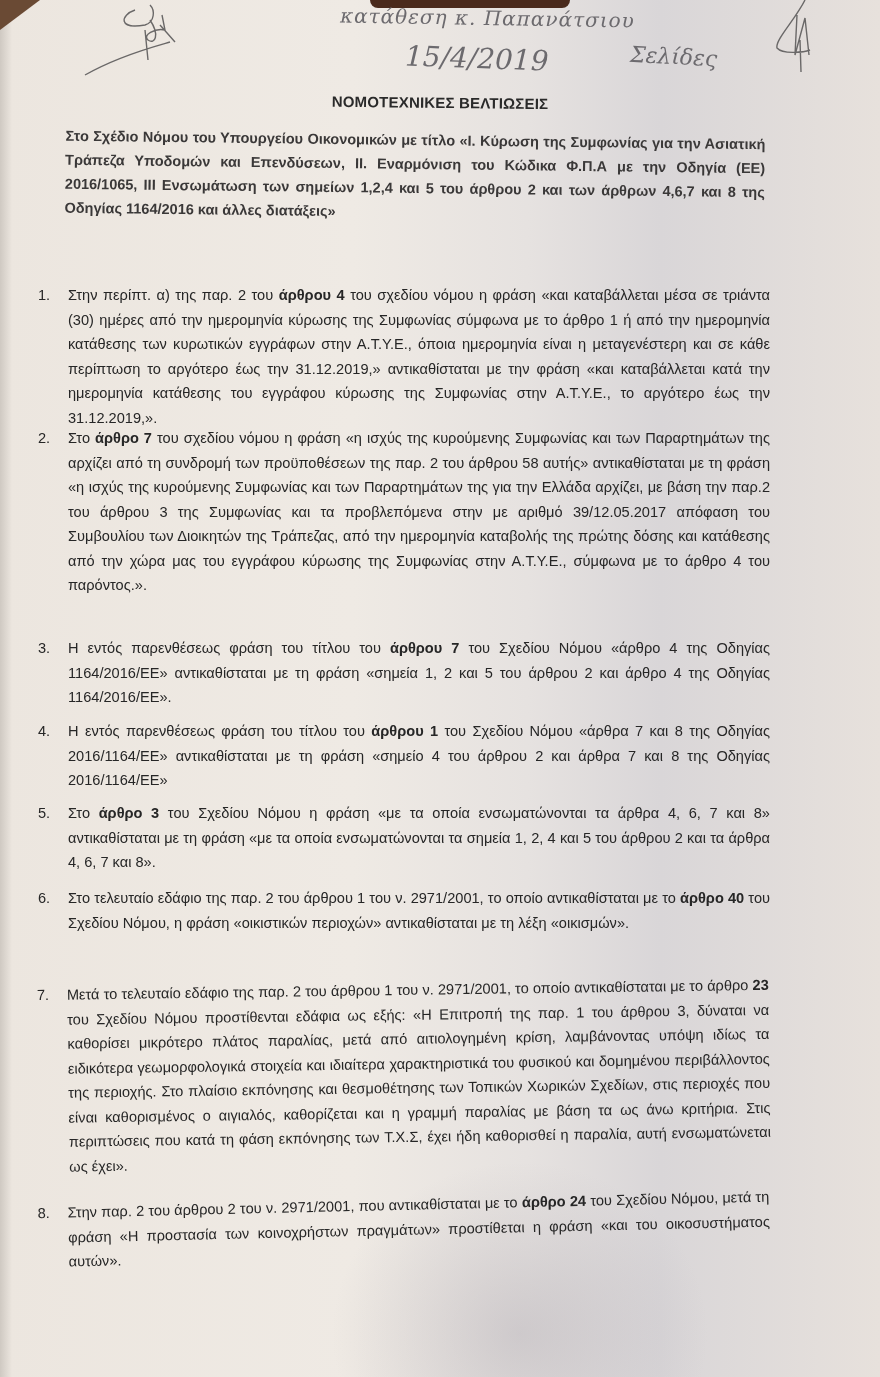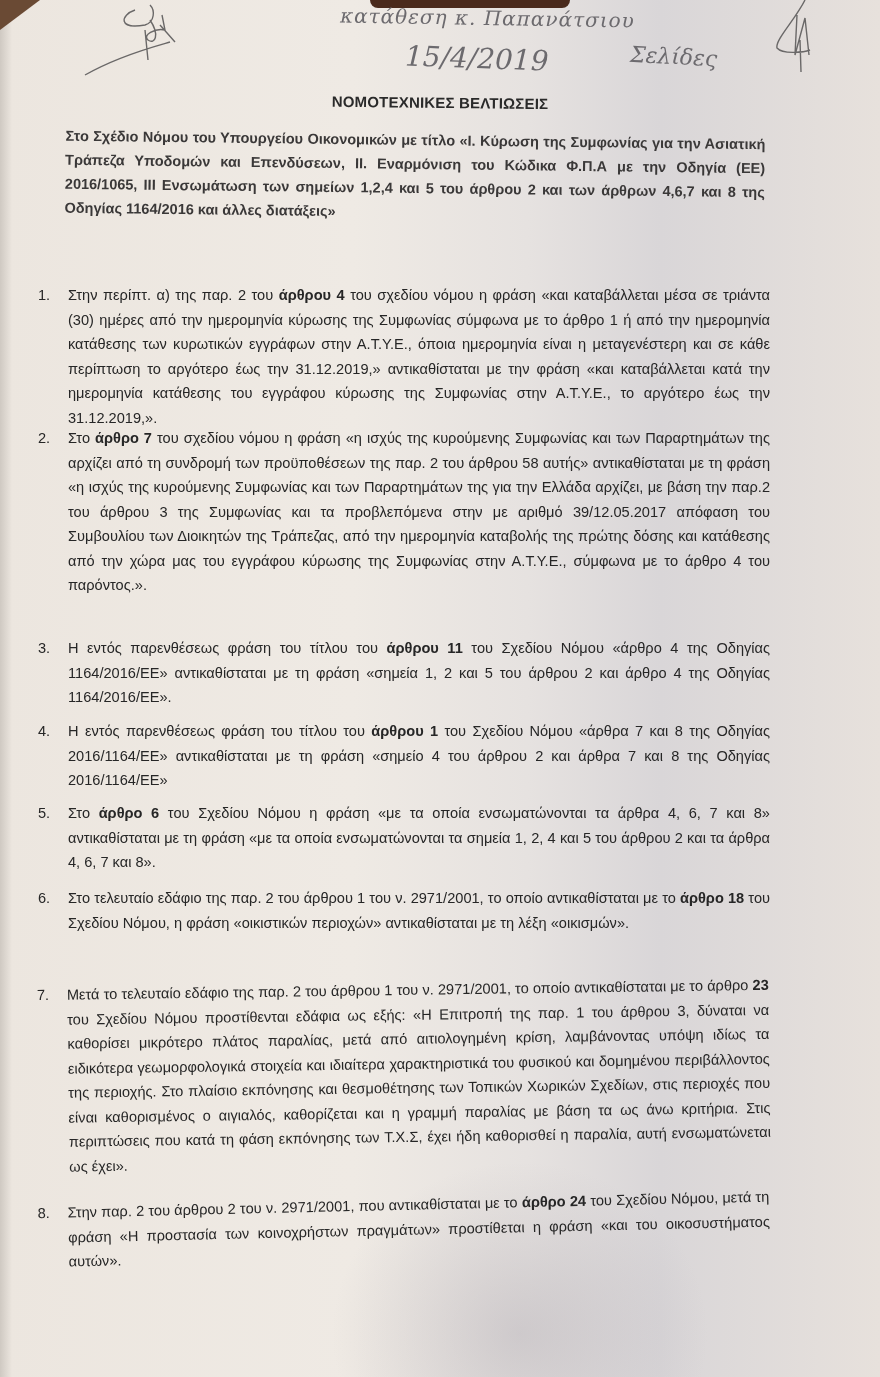--- a/index.html
+++ b/index.html
@@ -81,33 +81,33 @@
   <div class="item" style="top:0px;">
     <span class="num">1.</span>
     <div class="text"><span>Στην περίπτ. α) της παρ. 2 του </span><b>άρθρου 4</b><span> του σχεδίου νόμου η φράση «και καταβάλλεται μέσα σε τριάντα (30) ημέρες από την ημερομηνία κύρωσης της Συμφωνίας σύμφωνα με το άρθρο 1 ή από την ημερομηνία κατάθεσης των κυρωτικών εγγράφων στην Α.Τ.Υ.Ε., όποια ημερομηνία είναι η μεταγενέστερη και σε κάθε περίπτωση το αργότερο έως την 31.12.2019,» αντικαθίσταται με την φράση «και καταβάλλεται κατά την ημερομηνία κατάθεσης του εγγράφου κύρωσης της Συμφωνίας στην Α.Τ.Υ.Ε., το αργότερο έως την 31.12.2019,».</span></div>
   </div>
   <div class="item" style="top:143px;">
     <span class="num">2.</span>
     <div class="text"><span>Στο </span><b>άρθρο 7</b><span> του σχεδίου νόμου η φράση «η ισχύς της κυρούμενης Συμφωνίας και των Παραρτημάτων της αρχίζει από τη συνδρομή των προϋποθέσεων της παρ. 2 του άρθρου 58 αυτής» αντικαθίσταται με τη φράση «η ισχύς της κυρούμενης Συμφωνίας και των Παραρτημάτων της για την Ελλάδα αρχίζει, με βάση την παρ.2 του άρθρου 3 της Συμφωνίας και τα προβλεπόμενα στην με αριθμό 39/12.05.2017 απόφαση του Συμβουλίου των Διοικητών της Τράπεζας, από την ημερομηνία καταβολής της πρώτης δόσης και κατάθεσης από την χώρα μας του εγγράφου κύρωσης της Συμφωνίας στην Α.Τ.Υ.Ε., σύμφωνα με το άρθρο 4 του παρόντος.».</span></div>
   </div>
   <div class="item" style="top:353px;">
     <span class="num">3.</span>
-    <div class="text"><span>Η εντός παρενθέσεως φράση του τίτλου του </span><b>άρθρου 11</b><span> του Σχεδίου Νόμου «άρθρο 4 της Οδηγίας 1164/2016/ΕΕ» αντικαθίσταται με τη φράση «σημεία 1, 2 και 5 του άρθρου 2 και άρθρο 4 της Οδηγίας 1164/2016/ΕΕ».</span></div>
+    <div class="text"><span>Η εντός παρενθέσεως φράση του τίτλου του </span><b>άρθρου 7</b><span> του Σχεδίου Νόμου «άρθρο 4 της Οδηγίας 1164/2016/ΕΕ» αντικαθίσταται με τη φράση «σημεία 1, 2 και 5 του άρθρου 2 και άρθρο 4 της Οδηγίας 1164/2016/ΕΕ».</span></div>
   </div>
   <div class="item" style="top:436px;">
     <span class="num">4.</span>
     <div class="text"><span>Η εντός παρενθέσεως φράση του τίτλου του </span><b>άρθρου 1</b><span> του Σχεδίου Νόμου «άρθρα 7 και 8 της Οδηγίας 2016/1164/ΕΕ» αντικαθίσταται με τη φράση «σημείο 4 του άρθρου 2 και άρθρα 7 και 8 της Οδηγίας 2016/1164/ΕΕ»</span></div>
   </div>
   <div class="item" style="top:518px;">
     <span class="num">5.</span>
-    <div class="text"><span>Στο </span><b>άρθρο 6</b><span> του Σχεδίου Νόμου η φράση «με τα οποία ενσωματώνονται τα άρθρα 4, 6, 7 και 8» αντικαθίσταται με τη φράση «με τα οποία ενσωματώνονται τα σημεία 1, 2, 4 και 5 του άρθρου 2 και τα άρθρα 4, 6, 7 και 8».</span></div>
+    <div class="text"><span>Στο </span><b>άρθρο 3</b><span> του Σχεδίου Νόμου η φράση «με τα οποία ενσωματώνονται τα άρθρα 4, 6, 7 και 8» αντικαθίσταται με τη φράση «με τα οποία ενσωματώνονται τα σημεία 1, 2, 4 και 5 του άρθρου 2 και τα άρθρα 4, 6, 7 και 8».</span></div>
   </div>
   <div class="item" style="top:603px;">
     <span class="num">6.</span>
-    <div class="text"><span>Στο τελευταίο εδάφιο της παρ. 2 του άρθρου 1 του ν. 2971/2001, το οποίο αντικαθίσταται με το </span><b>άρθρο 18</b><span> του Σχεδίου Νόμου, η φράση «οικιστικών περιοχών» αντικαθίσταται με τη λέξη «οικισμών».</span></div>
+    <div class="text"><span>Στο τελευταίο εδάφιο της παρ. 2 του άρθρου 1 του ν. 2971/2001, το οποίο αντικαθίσταται με το </span><b>άρθρο 40</b><span> του Σχεδίου Νόμου, η φράση «οικιστικών περιοχών» αντικαθίσταται με τη λέξη «οικισμών».</span></div>
   </div>
   <div class="item" style="top:695px; transform: rotate(-0.8deg);">
     <span class="num">7.</span>
     <div class="text"><span>Μετά το τελευταίο εδάφιο της παρ. 2 του άρθρου 1 του ν. 2971/2001, το οποίο αντικαθίσταται με το άρθρο </span><b>23</b><span> του Σχεδίου Νόμου προστίθενται εδάφια ως εξής: «Η Επιτροπή της παρ. 1 του άρθρου 3, δύναται να καθορίσει μικρότερο πλάτος παραλίας, μετά από αιτιολογημένη κρίση, λαμβάνοντας υπόψη ιδίως τα ειδικότερα γεωμορφολογικά στοιχεία και ιδιαίτερα χαρακτηριστικά του φυσικού και δομημένου περιβάλλοντος της περιοχής. Στο πλαίσιο εκπόνησης και θεσμοθέτησης των Τοπικών Χωρικών Σχεδίων, στις περιοχές που είναι καθορισμένος ο αιγιαλός, καθορίζεται και η γραμμή παραλίας με βάση τα ως άνω κριτήρια. Στις περιπτώσεις που κατά τη φάση εκπόνησης των Τ.Χ.Σ, έχει ήδη καθορισθεί η παραλία, αυτή ενσωματώνεται ως έχει».</span></div>
   </div>
   <div class="item" style="top:910px; transform: rotate(-1.3deg);">
     <span class="num">8.</span>
     <div class="text"><span>Στην παρ. 2 του άρθρου 2 του ν. 2971/2001, που αντικαθίσταται με το </span><b>άρθρο 24</b><span> του Σχεδίου Νόμου, μετά τη φράση «Η προστασία των κοινοχρήστων πραγμάτων» προστίθεται η φράση «και του οικοσυστήματος αυτών».</span></div>
   </div>
 </div>

